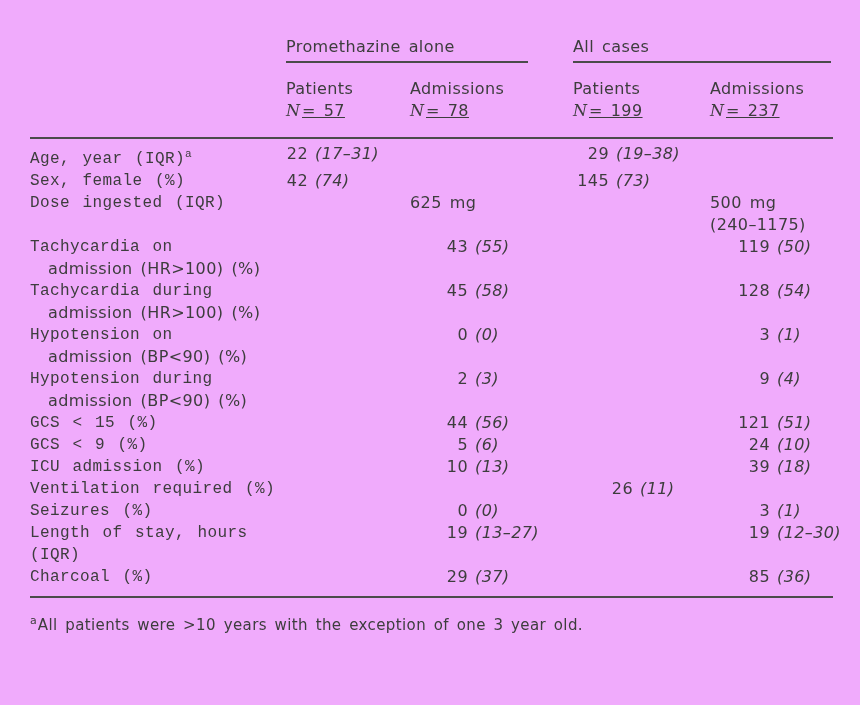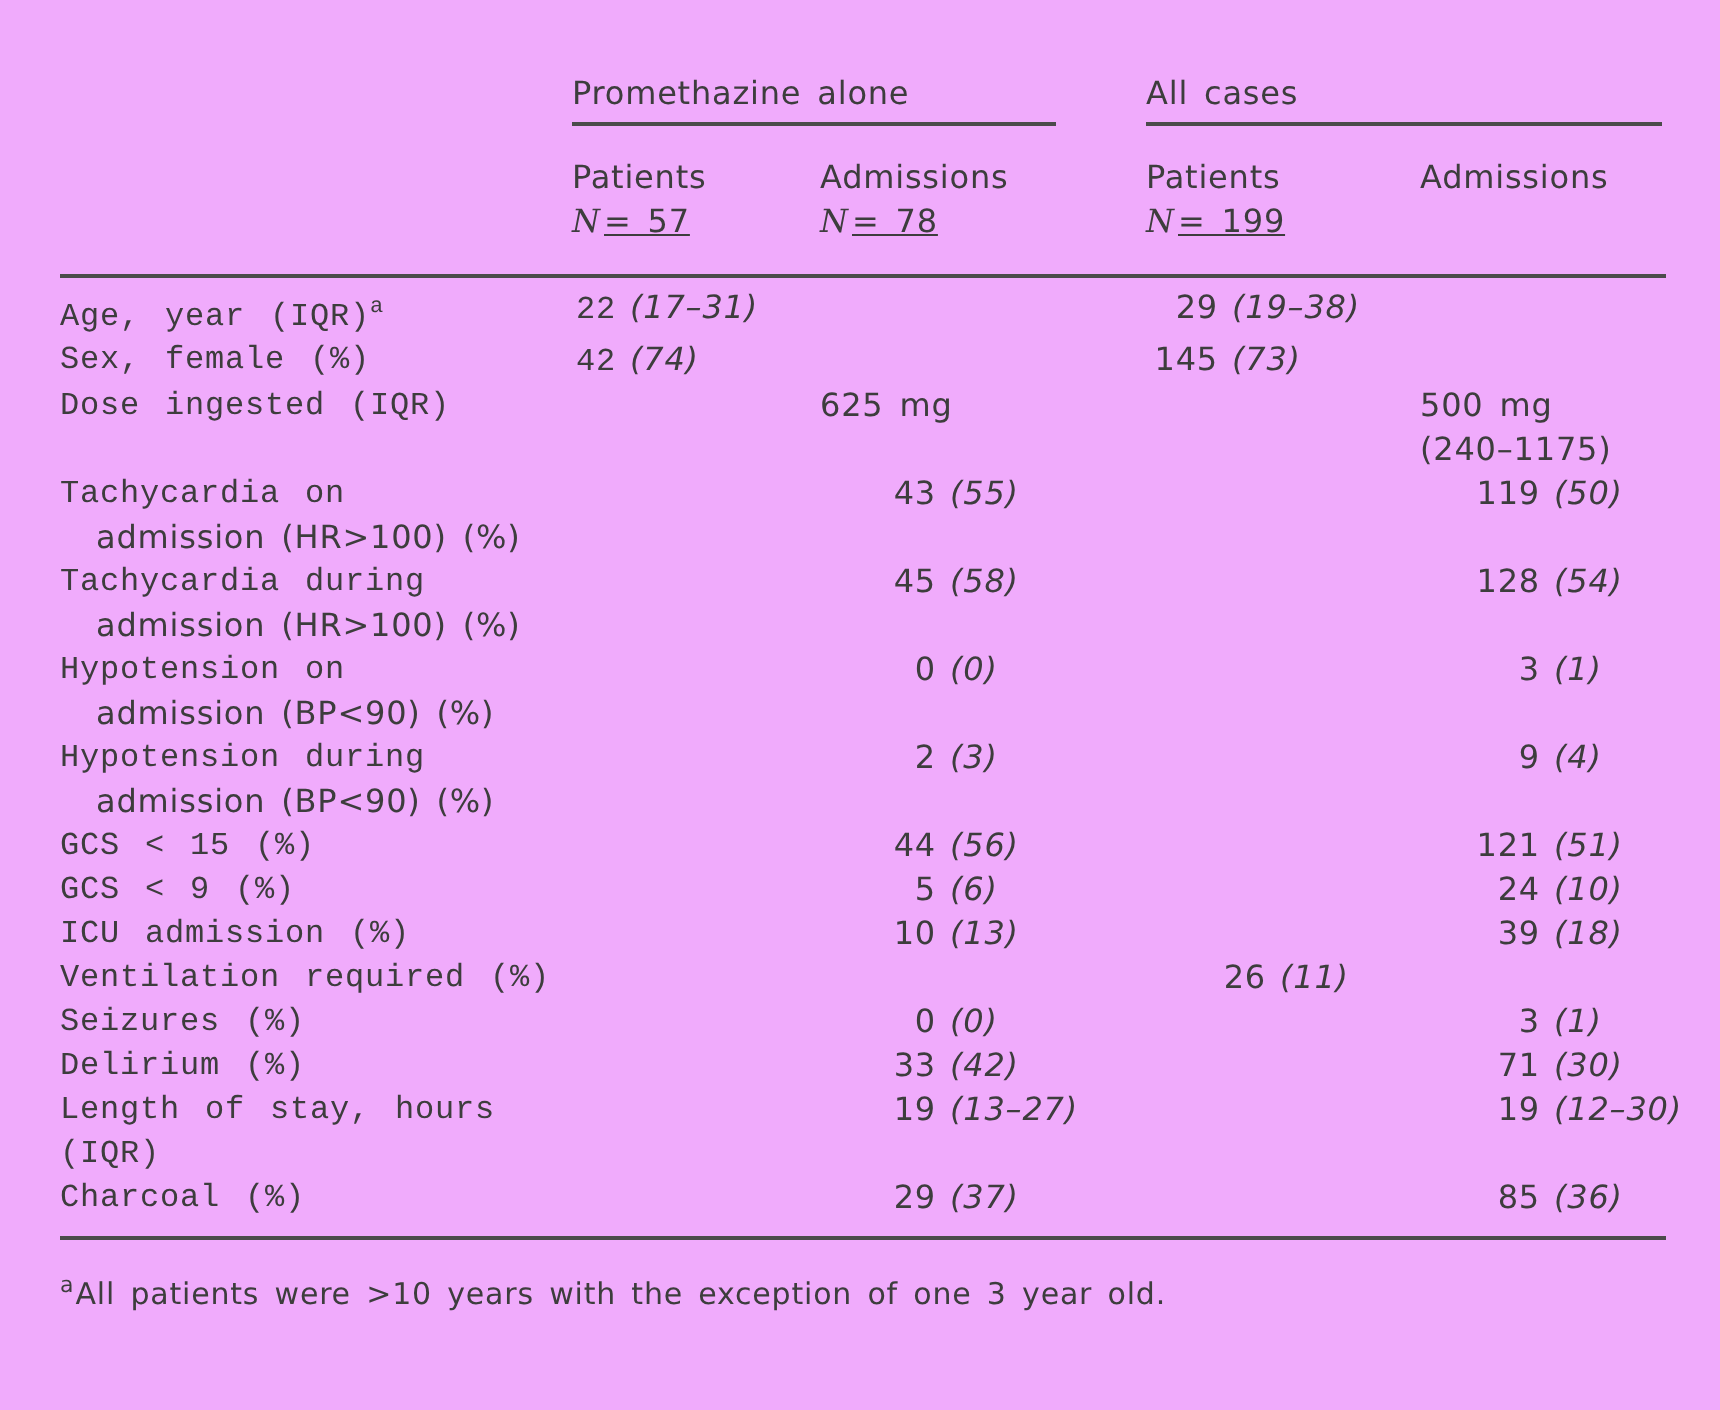--- a/index.html
+++ b/index.html
@@ -38,21 +38,21 @@
 
   
   .body { margin-top: 4px; }
   .row { line-height: 22px; }
   .l1 { display: block; font-family: Liberation Mono, monospace; }
   .l2 { display: block; padding-left: 18px; }
   sup { font-size: 11px; letter-spacing: 0; }
 
   .v { white-space: nowrap; }
   .num { display: inline-block; text-align: right; }
-  .n-p1 { width: 22px; font-family: Liberation Mono, monospace; }
+  .n-p1 { width: 22px; }
   .n-a1 { width: 58px; }
   .n-p2 { width: 36px; }
   .n-a2 { width: 60px; }
   .paren { margin-left: 7px; font-style: italic; }
   .tl { display: block; line-height: 22px; }
 
   .footnote { margin-top: 12px; line-height: 22px; font-size: 15px; }
   .footnote sup { margin-right: 1px; }
 </style>
 </head>
@@ -79,20 +79,21 @@
       <div class="c sub">
         <span class="sl">Admissions</span>
         <span class="sl"><i class="nv">N</i><span class="eq">= 78</span></span>
       </div>
       <div class="c sub">
         <span class="sl">Patients</span>
         <span class="sl"><i class="nv">N</i><span class="eq">= 199</span></span>
       </div>
       <div class="c sub">
         <span class="sl">Admissions</span>
+        <span class="sl"><i class="nv">N</i><span class="eq">= 237</span></span>
       </div>
     </div>
 
     <div class="rule top"></div>
 
     <div class="body">
 
       <div class="grid row">
         <div class="c label">
           <span class="l1"><span>Age, year (IQR)</span><sup>a</sup></span>
@@ -214,29 +215,20 @@
       <div class="grid row">
         <div class="c label">
           <span class="l1">Seizures (%)</span>
         </div>
         <div class="c v"></div>
         <div class="c v"><span class="num n-a1">0</span><span class="paren">(0)</span></div>
         <div class="c v"></div>
         <div class="c v"><span class="num n-a2">3</span><span class="paren">(1)</span></div>
       </div>
 
-      <div class="grid row">
-        <div class="c label">
-          <span class="l1">Delirium (%)</span>
-        </div>
-        <div class="c v"></div>
-        <div class="c v"><span class="num n-a1">33</span><span class="paren">(42)</span></div>
-        <div class="c v"></div>
-        <div class="c v"><span class="num n-a2">71</span><span class="paren">(30)</span></div>
-      </div>
 
       <div class="grid row">
         <div class="c label">
           <span class="l1">Length of stay, hours (IQR)</span>
         </div>
         <div class="c v"></div>
         <div class="c v"><span class="num n-a1">19</span><span class="paren">(13–27)</span></div>
         <div class="c v"></div>
         <div class="c v"><span class="num n-a2">19</span><span class="paren">(12–30)</span></div>
       </div>

